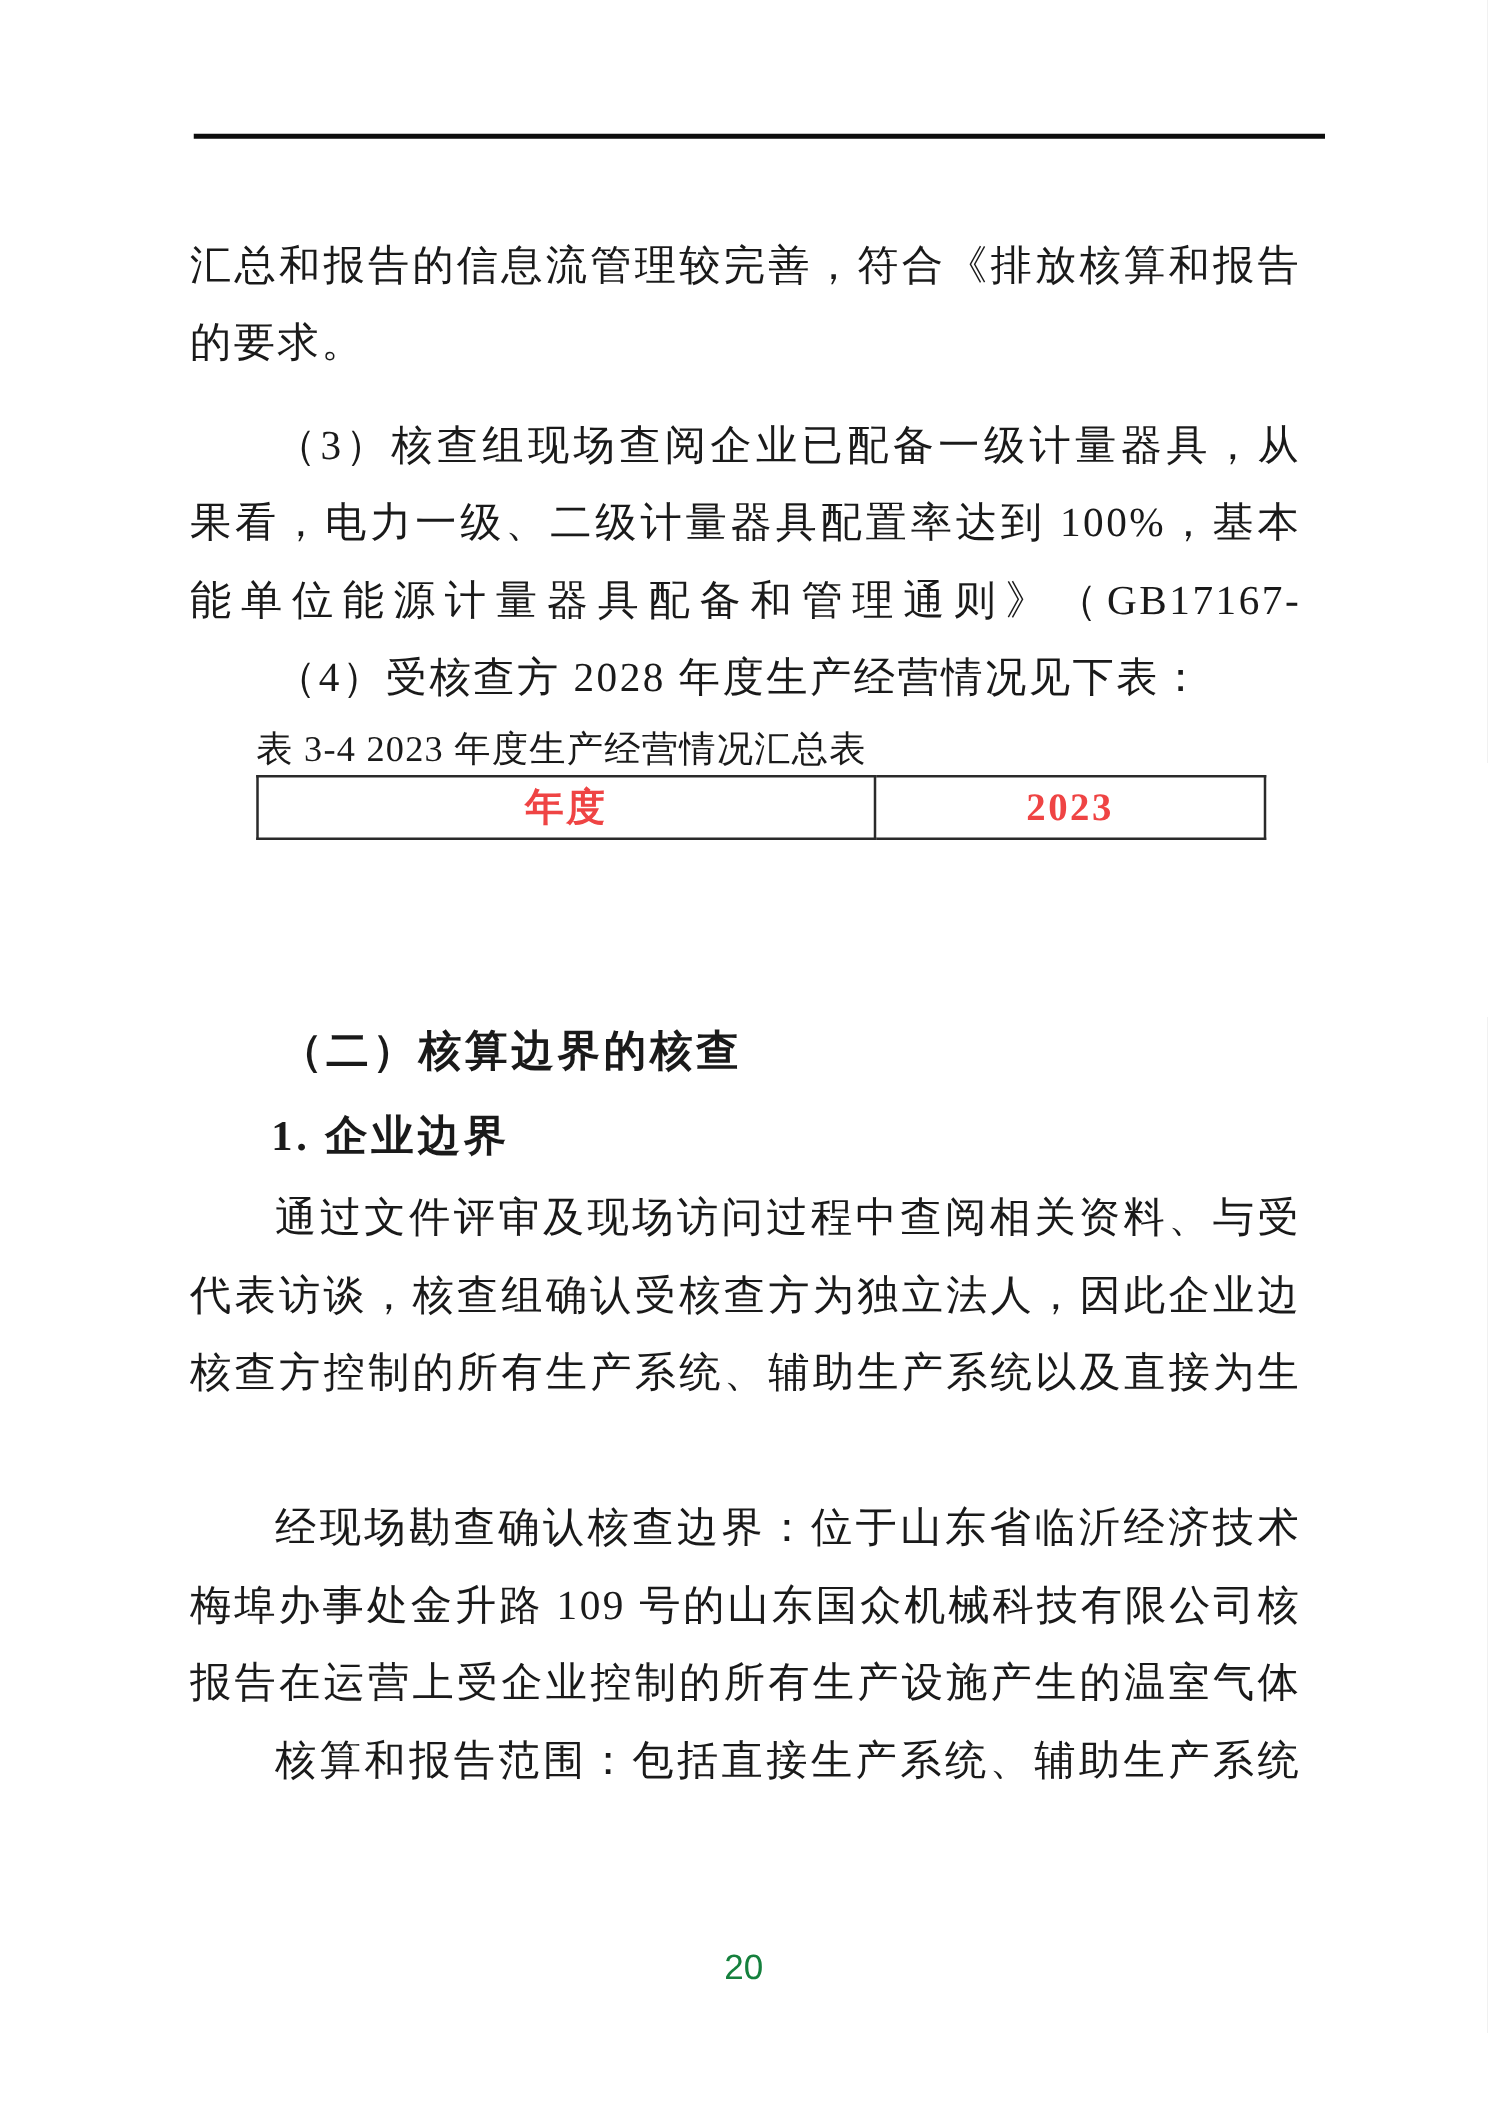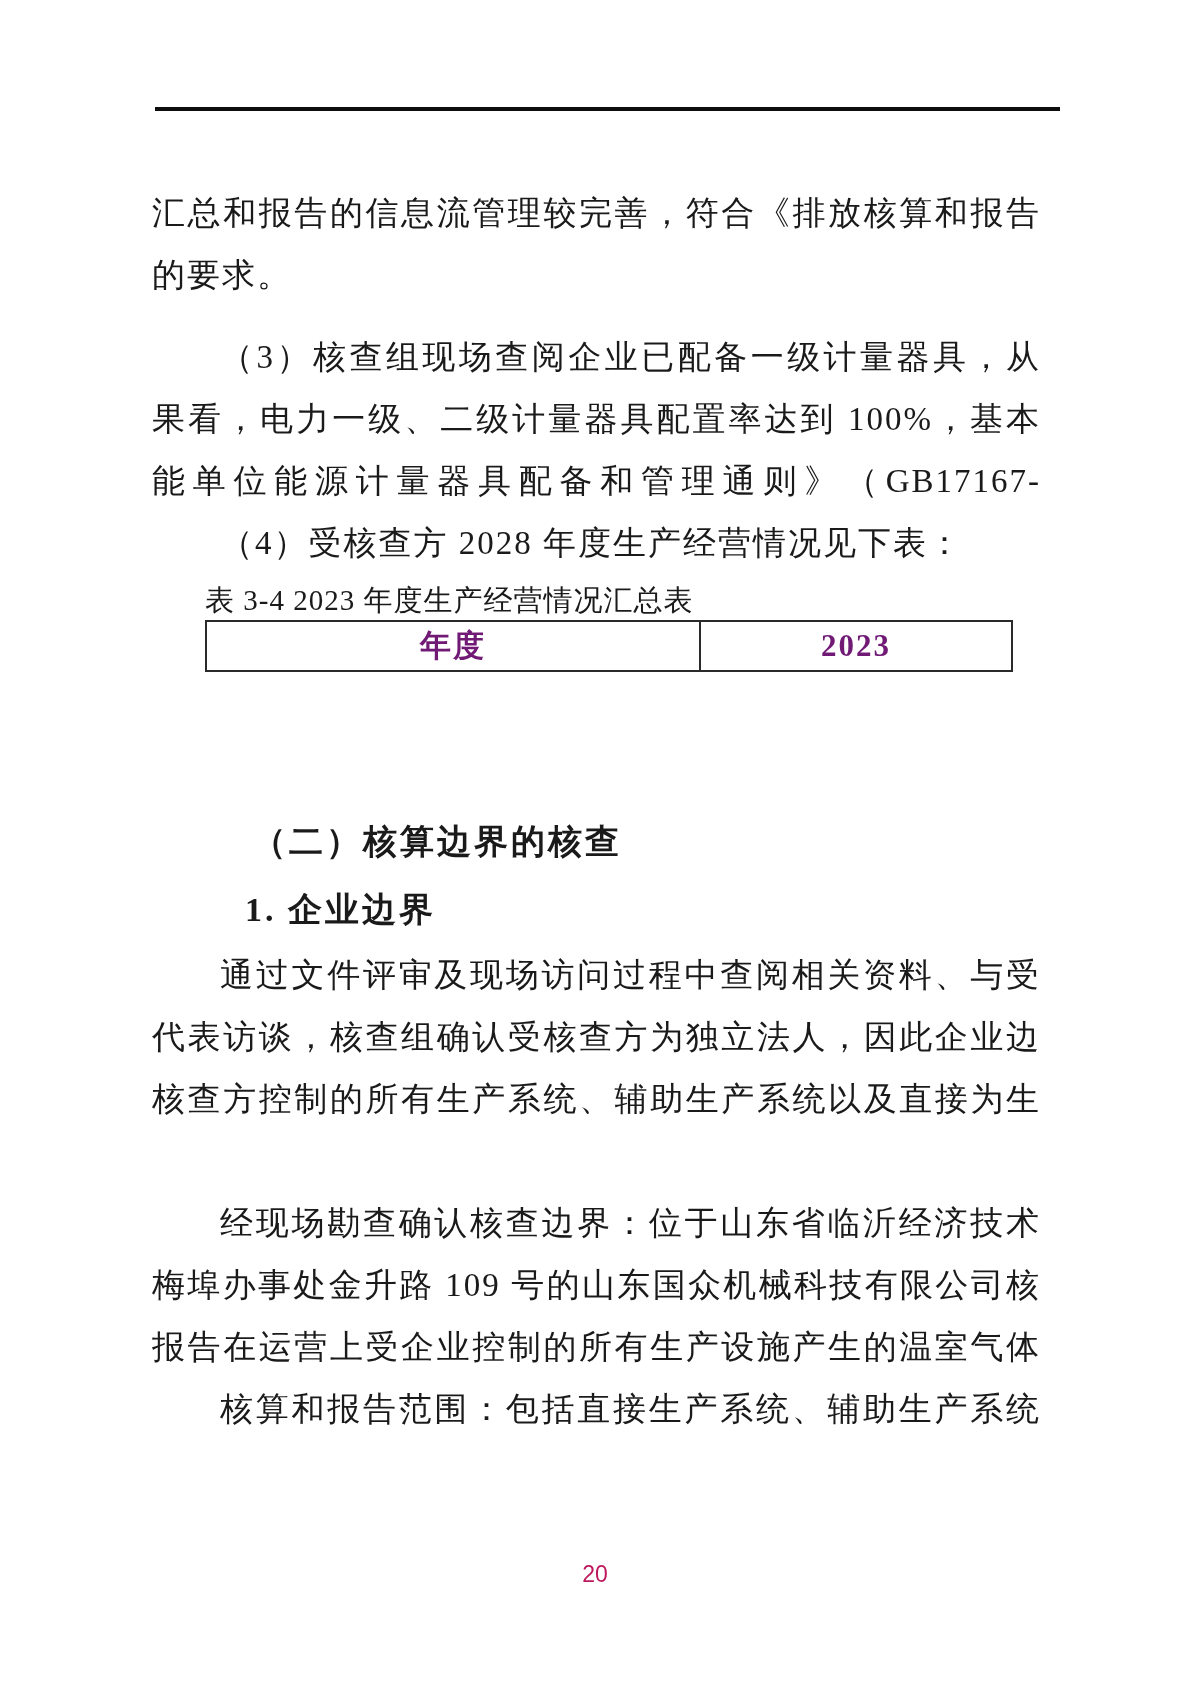--- a/index.html
+++ b/index.html
@@ -30,41 +30,40 @@
   .pos-p4{top:944px;}
   .pos-p5{top:1192px;}
   .pos-p6{top:1378px;}
   .table-caption{
     position:absolute;left:205px;top:580px;width:808px;
     font-size:29px;line-height:40px;letter-spacing:1px;
   }
   .prod-table{
     position:absolute;left:205px;top:620px;width:808px;
     border-collapse:collapse;table-layout:fixed;
-    font-size:30px;letter-spacing:2px;color:#701a75;
+    font-size:30px;letter-spacing:2px;color:#ef4444;
   }
   .prod-table th,.prod-table td{
     border:2px solid #2a2a2a;
     height:48px;padding:0;text-align:center;vertical-align:middle;
     overflow:hidden;
   }
   .prod-table th{font-weight:bold;font-size:31px;}
   .col-label{width:61.3%;}
   .col-value{width:38.7%;}
   .heading{
     position:absolute;
     font-weight:bold;font-size:34px;line-height:48px;letter-spacing:3px;
     white-space:nowrap;
-    margin-left:28px;
   }
   .pos-h2{left:224px;top:818px;}
   .pos-h3{left:217px;top:886px;}
   .page-number{
     position:absolute;left:0;top:1560px;width:100%;
-    text-align:center;font-size:23px;line-height:28px;color:#be185d;
+    text-align:center;font-size:28px;line-height:28px;color:#15803d;
     font-family:"Liberation Sans","DejaVu Sans",sans-serif;
   }
 </style>
 </head>
 <body>
 
 <div class="page">
 
   <div class="header-rule"></div>
 

